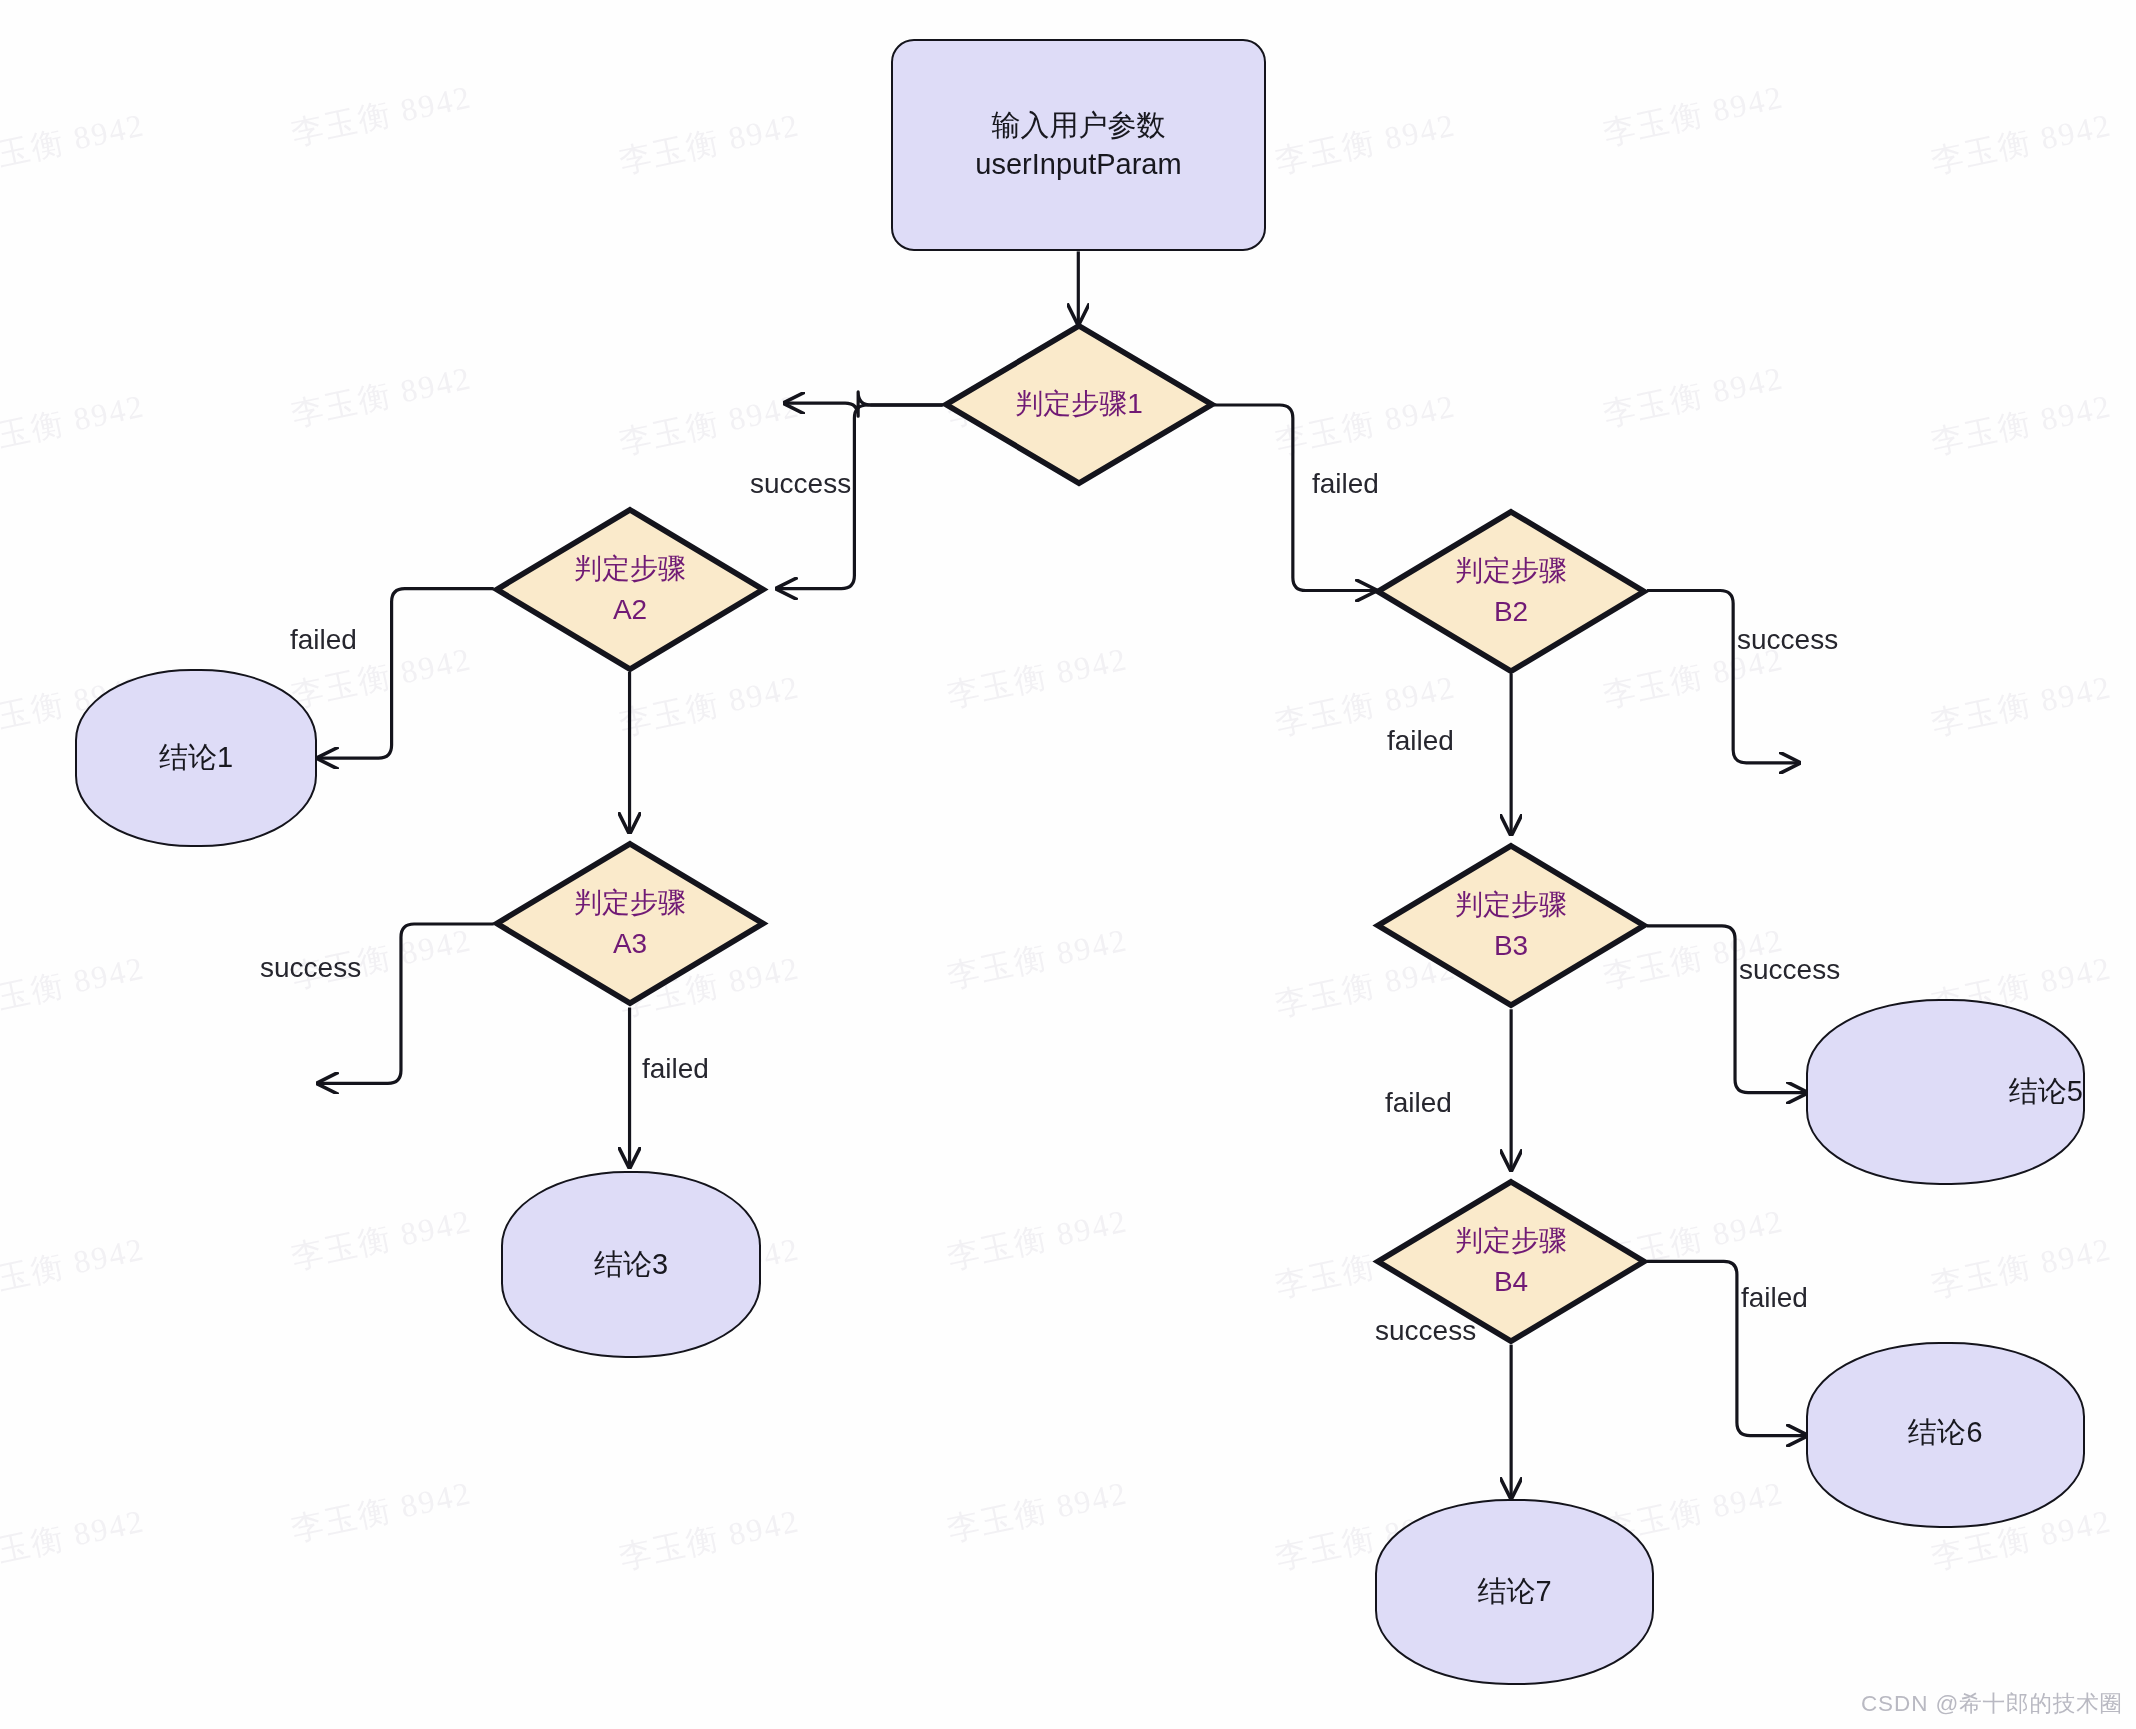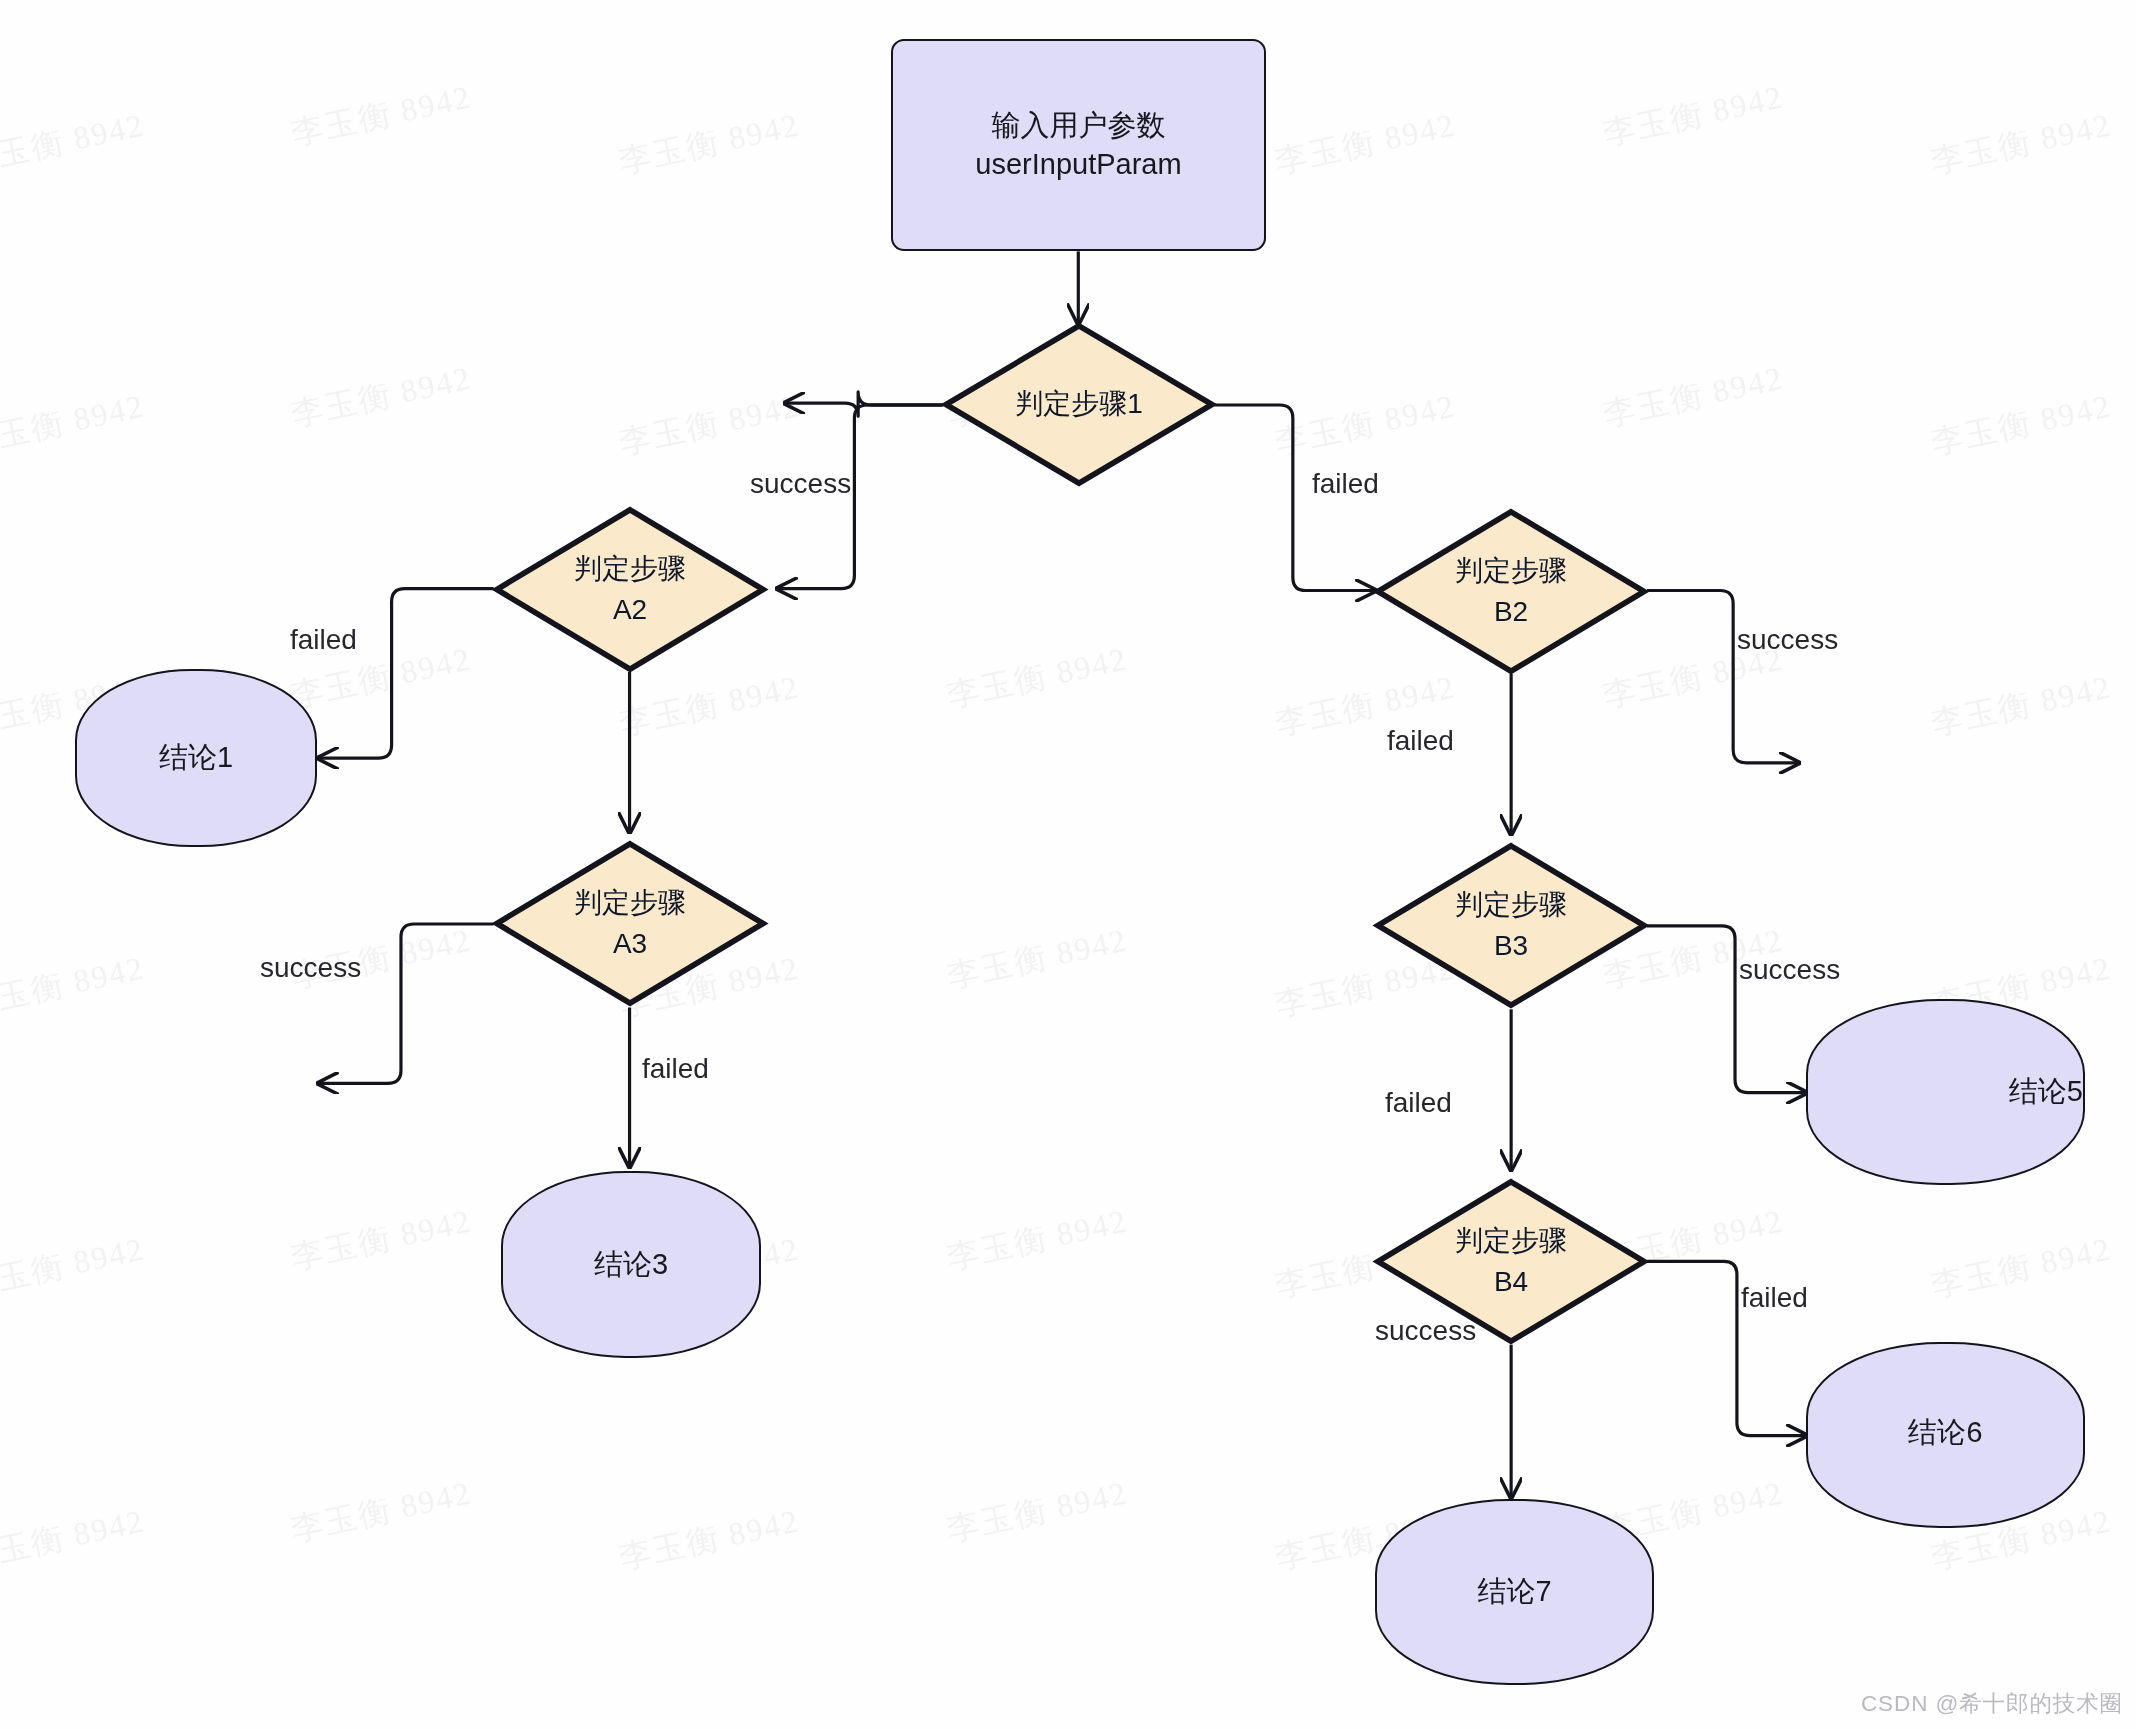--- a/index.html
+++ b/index.html
@@ -56,40 +56,40 @@
     color: #18181f;
     line-height: 1.35;
   }
   .node-round {
     background: #dedcf7;
     border: 2.8px solid #14141c;
     border-radius: 48% / 40%;
     font-size: 29px;
   }
   .node-round.stadium {
-    border-radius: 13px;
+    border-radius: 23px;
   }
   .node-diamond-wrap {
     position: absolute;
   }
   .node-diamond-wrap svg {
     position: absolute;
     left: 0;
     top: 0;
     overflow: visible;
   }
   .diamond-label {
     position: absolute;
     inset: 0;
     display: flex;
     flex-direction: column;
     align-items: center;
     justify-content: center;
     font-size: 28px;
-    color: #0f172a;
+    color: #701a75;
     line-height: 1.45;
     text-align: center;
     pointer-events: none;
   }
   .edge-label {
     position: absolute;
     z-index: 4;
     font-size: 28px;
     color: #26262e;
     white-space: nowrap;

